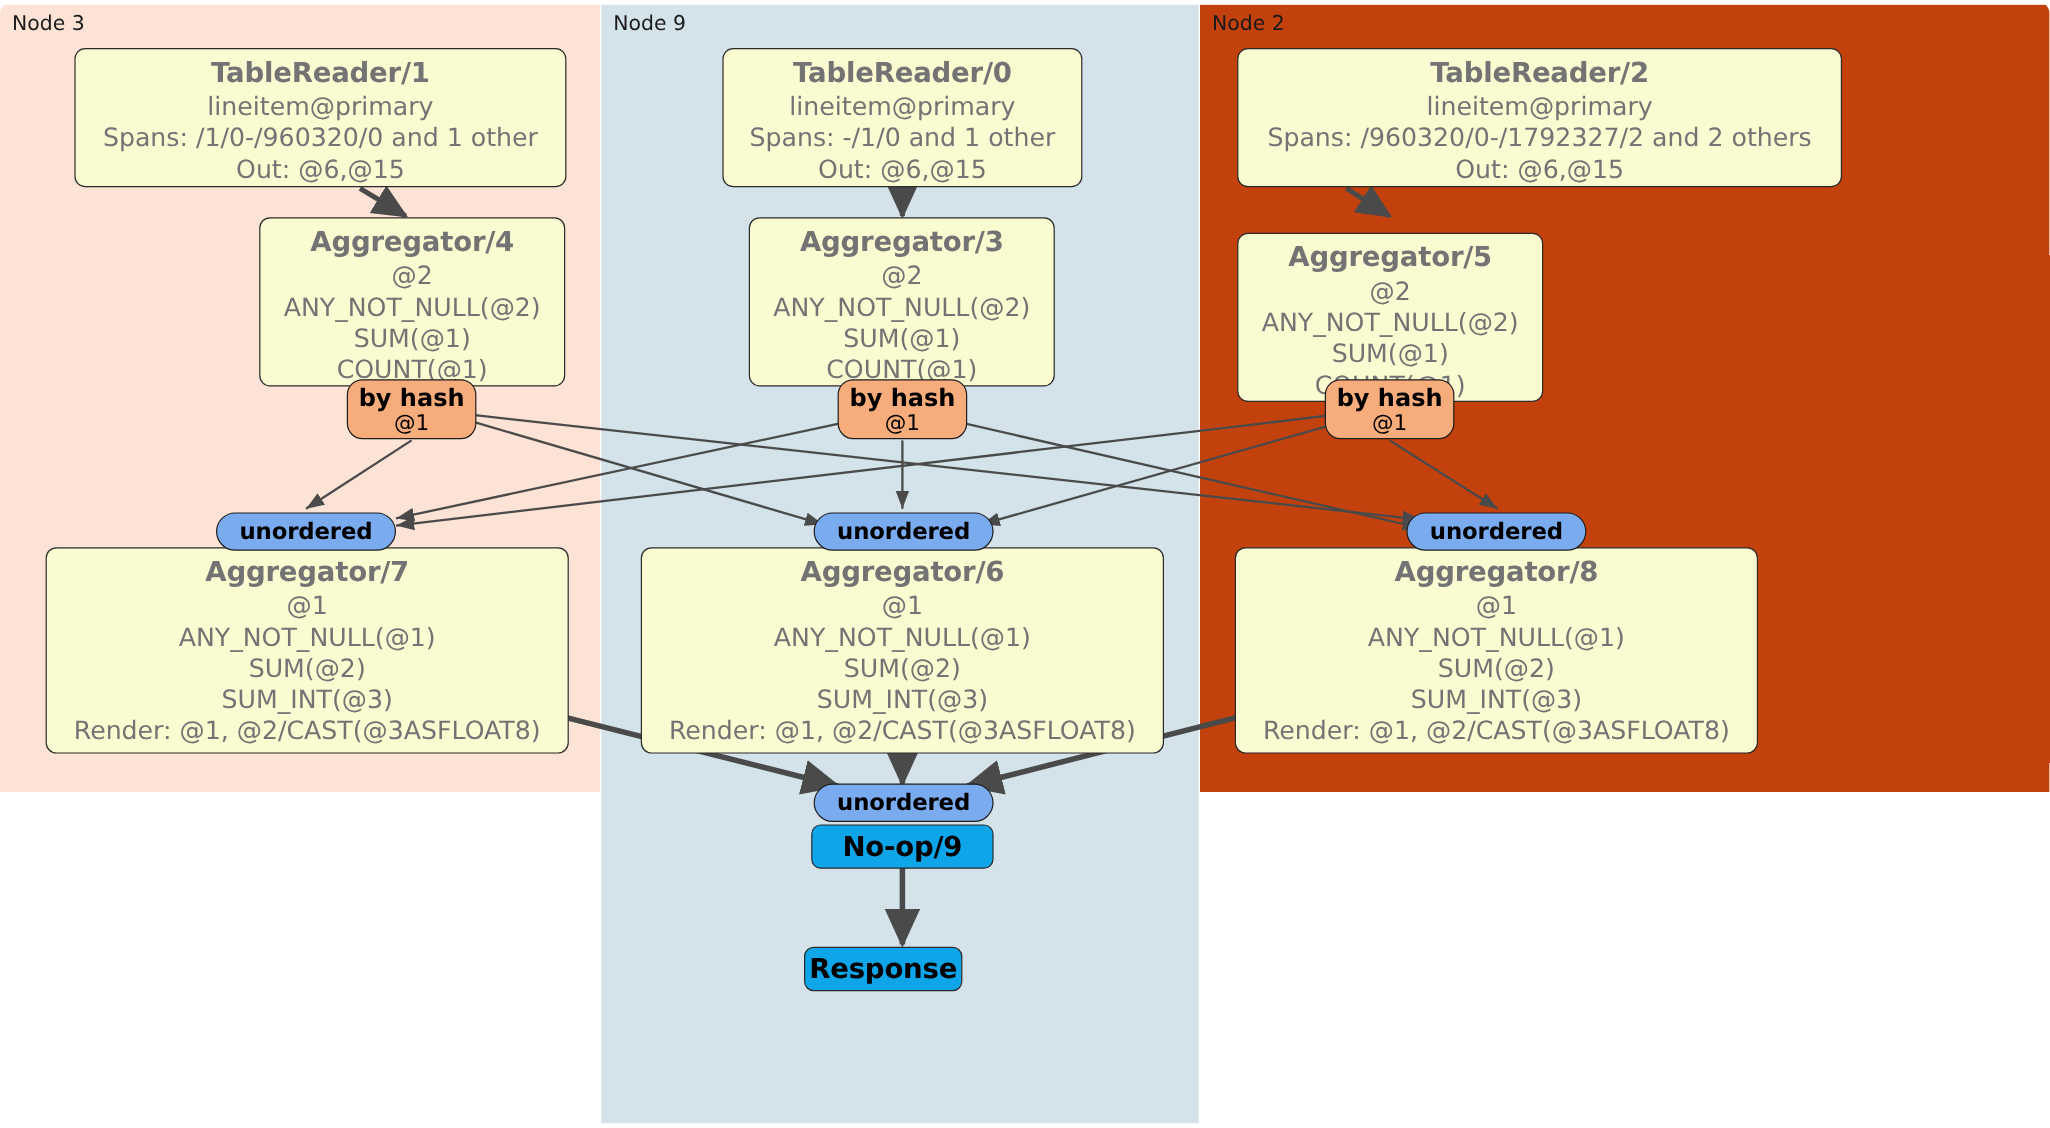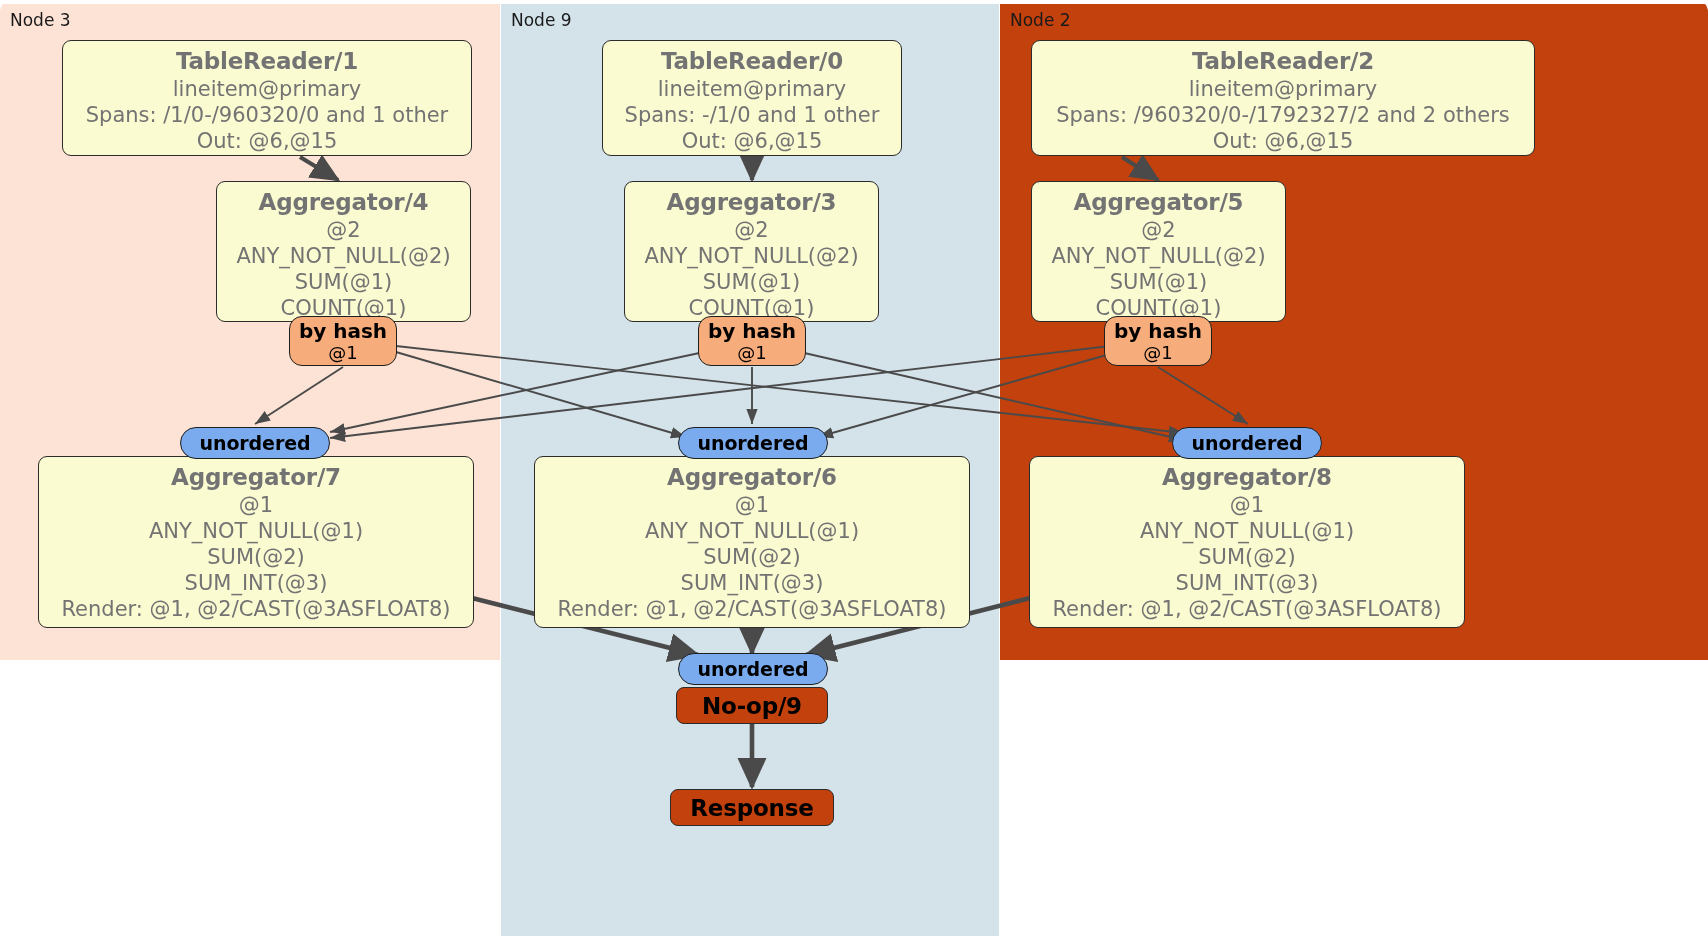--- a/index.html
+++ b/index.html
@@ -16,21 +16,21 @@
   
   #edges{position:absolute;left:0;top:0;width:1708px;height:940px;}
 
   
   .box{position:absolute;box-sizing:border-box;background:#fbfbd2;
        border:1.6px solid #2b2b2b;border-radius:9px;
        text-align:center;color:#737373;padding-top:6px;}
   .box .title{font-weight:bold;font-size:23px;line-height:29px;letter-spacing:-0.2px;}
   .box .ln{font-size:21px;line-height:26px;white-space:nowrap;}
 
-  .small-box{position:absolute;box-sizing:border-box;background:#c2410c;
+  .small-box{position:absolute;box-sizing:border-box;background:#0ea5e9;
        border:1.6px solid #2b2b2b;border-radius:8px;
        display:flex;align-items:center;justify-content:center;}
   .small-box span{font-weight:bold;font-size:23px;letter-spacing:-0.2px;}
 
   
   .badge{position:absolute;box-sizing:border-box;display:flex;flex-direction:column;
          align-items:center;justify-content:center;border:1.7px solid #1e1e1e;}
   .badge.hash{background:#f7ac7b;border-radius:13px;}
   .badge.hash .b1{font-weight:bold;font-size:20px;line-height:22px;}
   .badge.hash .b2{font-size:18px;line-height:21px;}
@@ -120,21 +120,21 @@
   </div>
 
   <div class="box" style="left:624px;top:181px;width:255px;height:141px;">
     <div class="title">Aggregator/3</div>
     <div class="ln">@2</div>
     <div class="ln">ANY_NOT_NULL(@2)</div>
     <div class="ln">SUM(@1)</div>
     <div class="ln">COUNT(@1)</div>
   </div>
 
-  <div class="box" style="left:1031px;top:181px;width:255px;height:141px;">
+  <div class="box" style="left:1031px;top:194px;width:255px;height:141px;">
     <div class="title">Aggregator/5</div>
     <div class="ln">@2</div>
     <div class="ln">ANY_NOT_NULL(@2)</div>
     <div class="ln">SUM(@1)</div>
     <div class="ln">COUNT(@1)</div>
   </div>
 
   <div class="box" style="left:38px;top:456px;width:436px;height:172px;">
     <div class="title">Aggregator/7</div>
     <div class="ln">@1</div>
@@ -159,21 +159,21 @@
     <div class="ln">ANY_NOT_NULL(@1)</div>
     <div class="ln">SUM(@2)</div>
     <div class="ln">SUM_INT(@3)</div>
     <div class="ln">Render: @1, @2/CAST(@3ASFLOAT8)</div>
   </div>
 
   <div class="small-box" style="left:676px;top:687px;width:152px;height:37px;">
     <span>No-op/9</span>
   </div>
 
-  <div class="small-box" style="left:670px;top:789px;width:164px;height:37px;text-align:center;">
+  <div class="small-box" style="left:670px;top:789px;width:132px;height:37px;text-align:center;">
     <span>Response</span>
   </div>
 
   <div class="badge hash" style="left:289px;top:316px;width:108px;height:50px;">
     <div class="b1">by hash</div>
     <div class="b2">@1</div>
   </div>
 
   <div class="badge hash" style="left:698px;top:316px;width:108px;height:50px;">
     <div class="b1">by hash</div>

